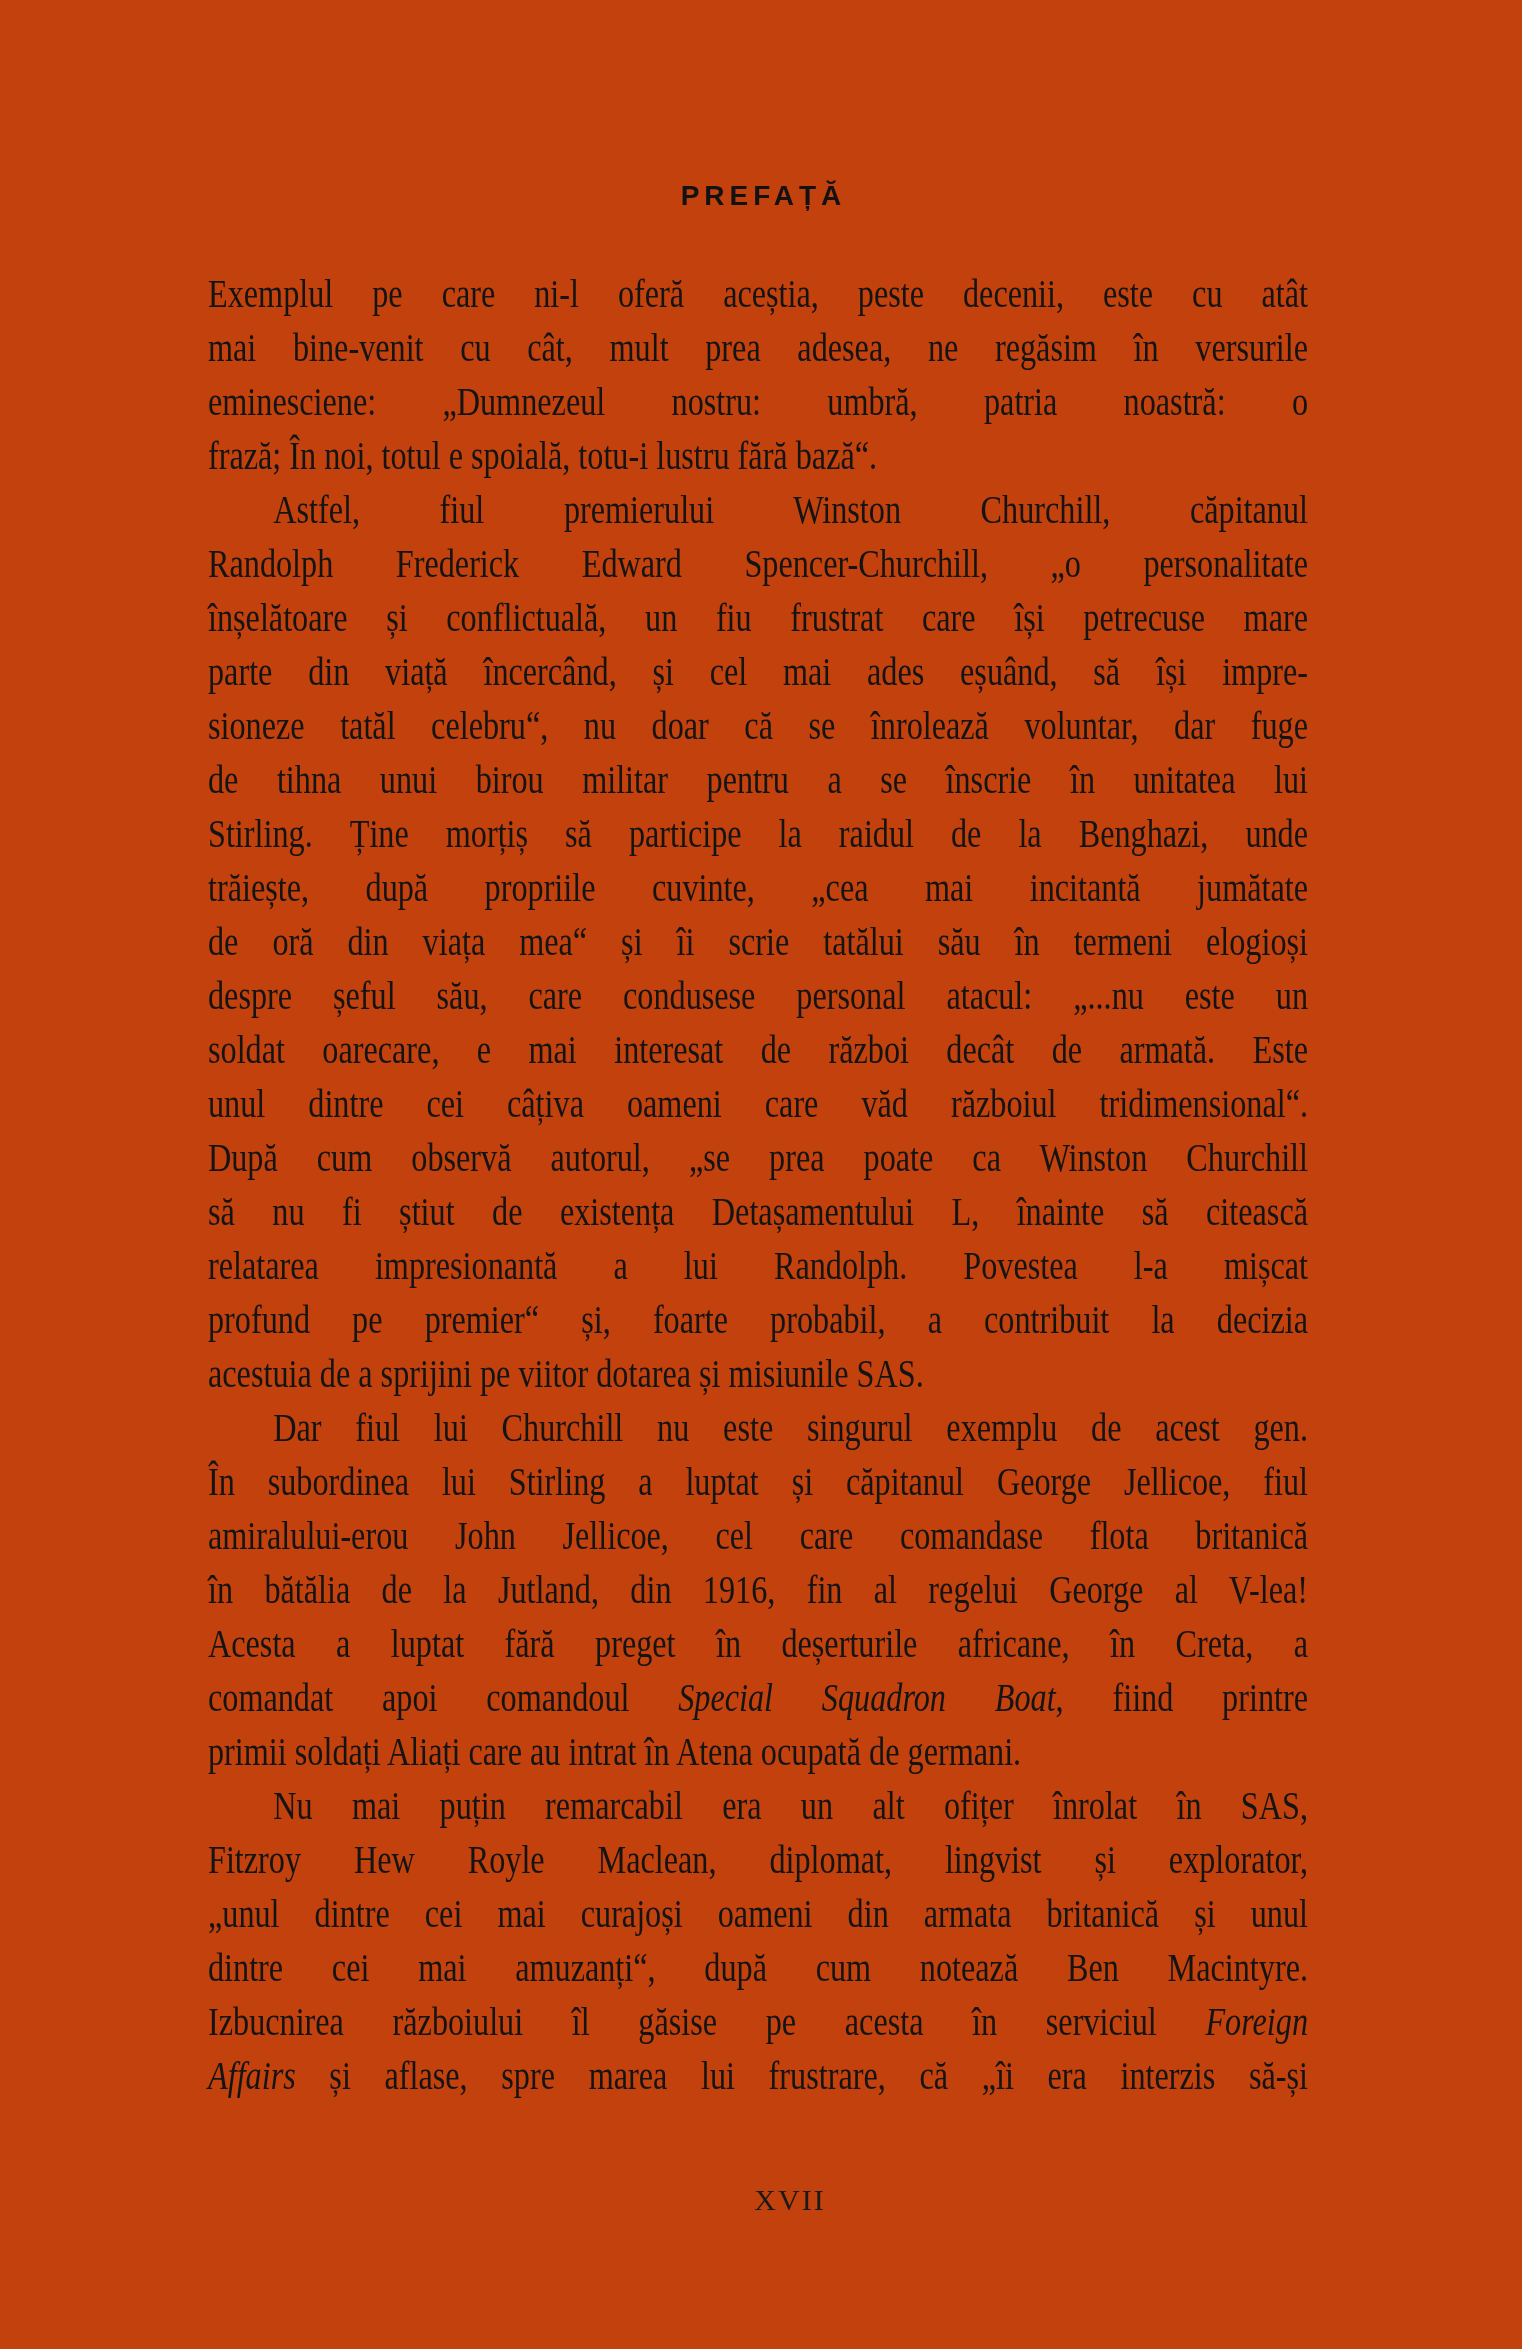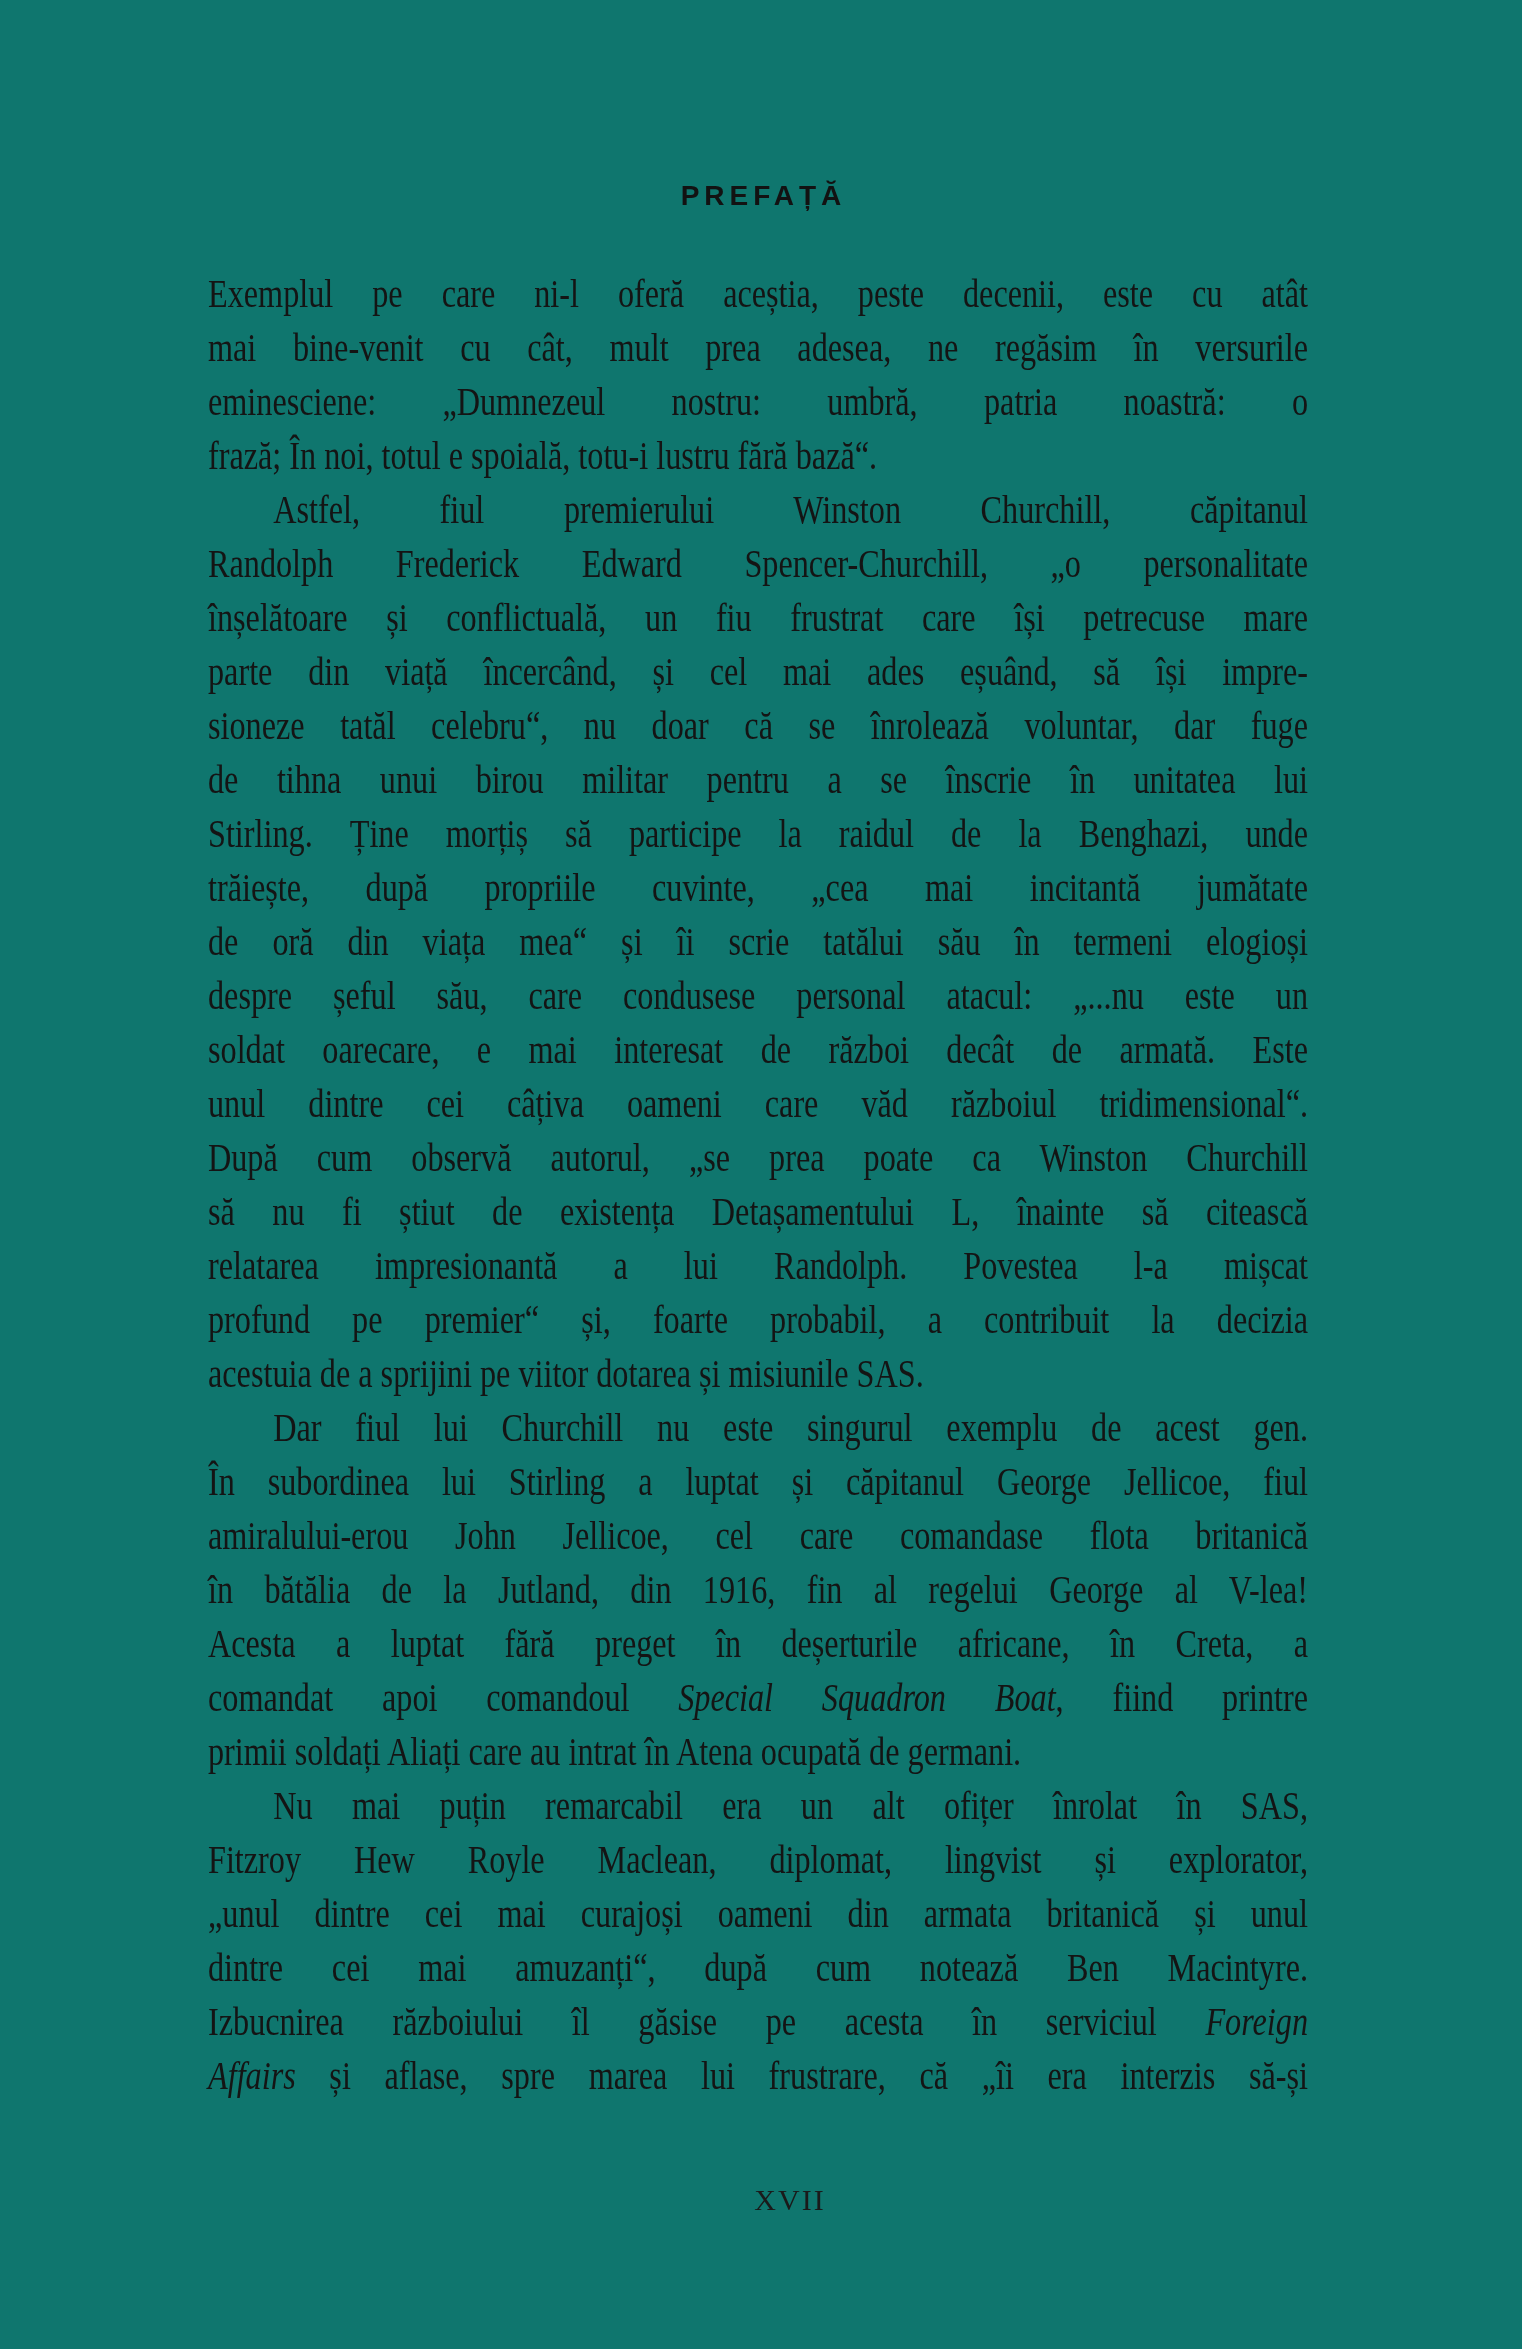--- a/index.html
+++ b/index.html
@@ -4,21 +4,21 @@
 <style>
   html, body {
     margin: 0;
     padding: 0;
     background: #ffffff;
   }
   .page {
     position: relative;
     width: 1522px;
     height: 2349px;
-    background: #0f766e;
+    background: #c2410c;
     color: #141414;
     overflow: hidden;
   }
   .running-head {
     position: absolute;
     top: 180px;
     left: 0;
     width: 100%;
     text-align: center;
     font-family: "Liberation Sans", "DejaVu Sans", sans-serif;

